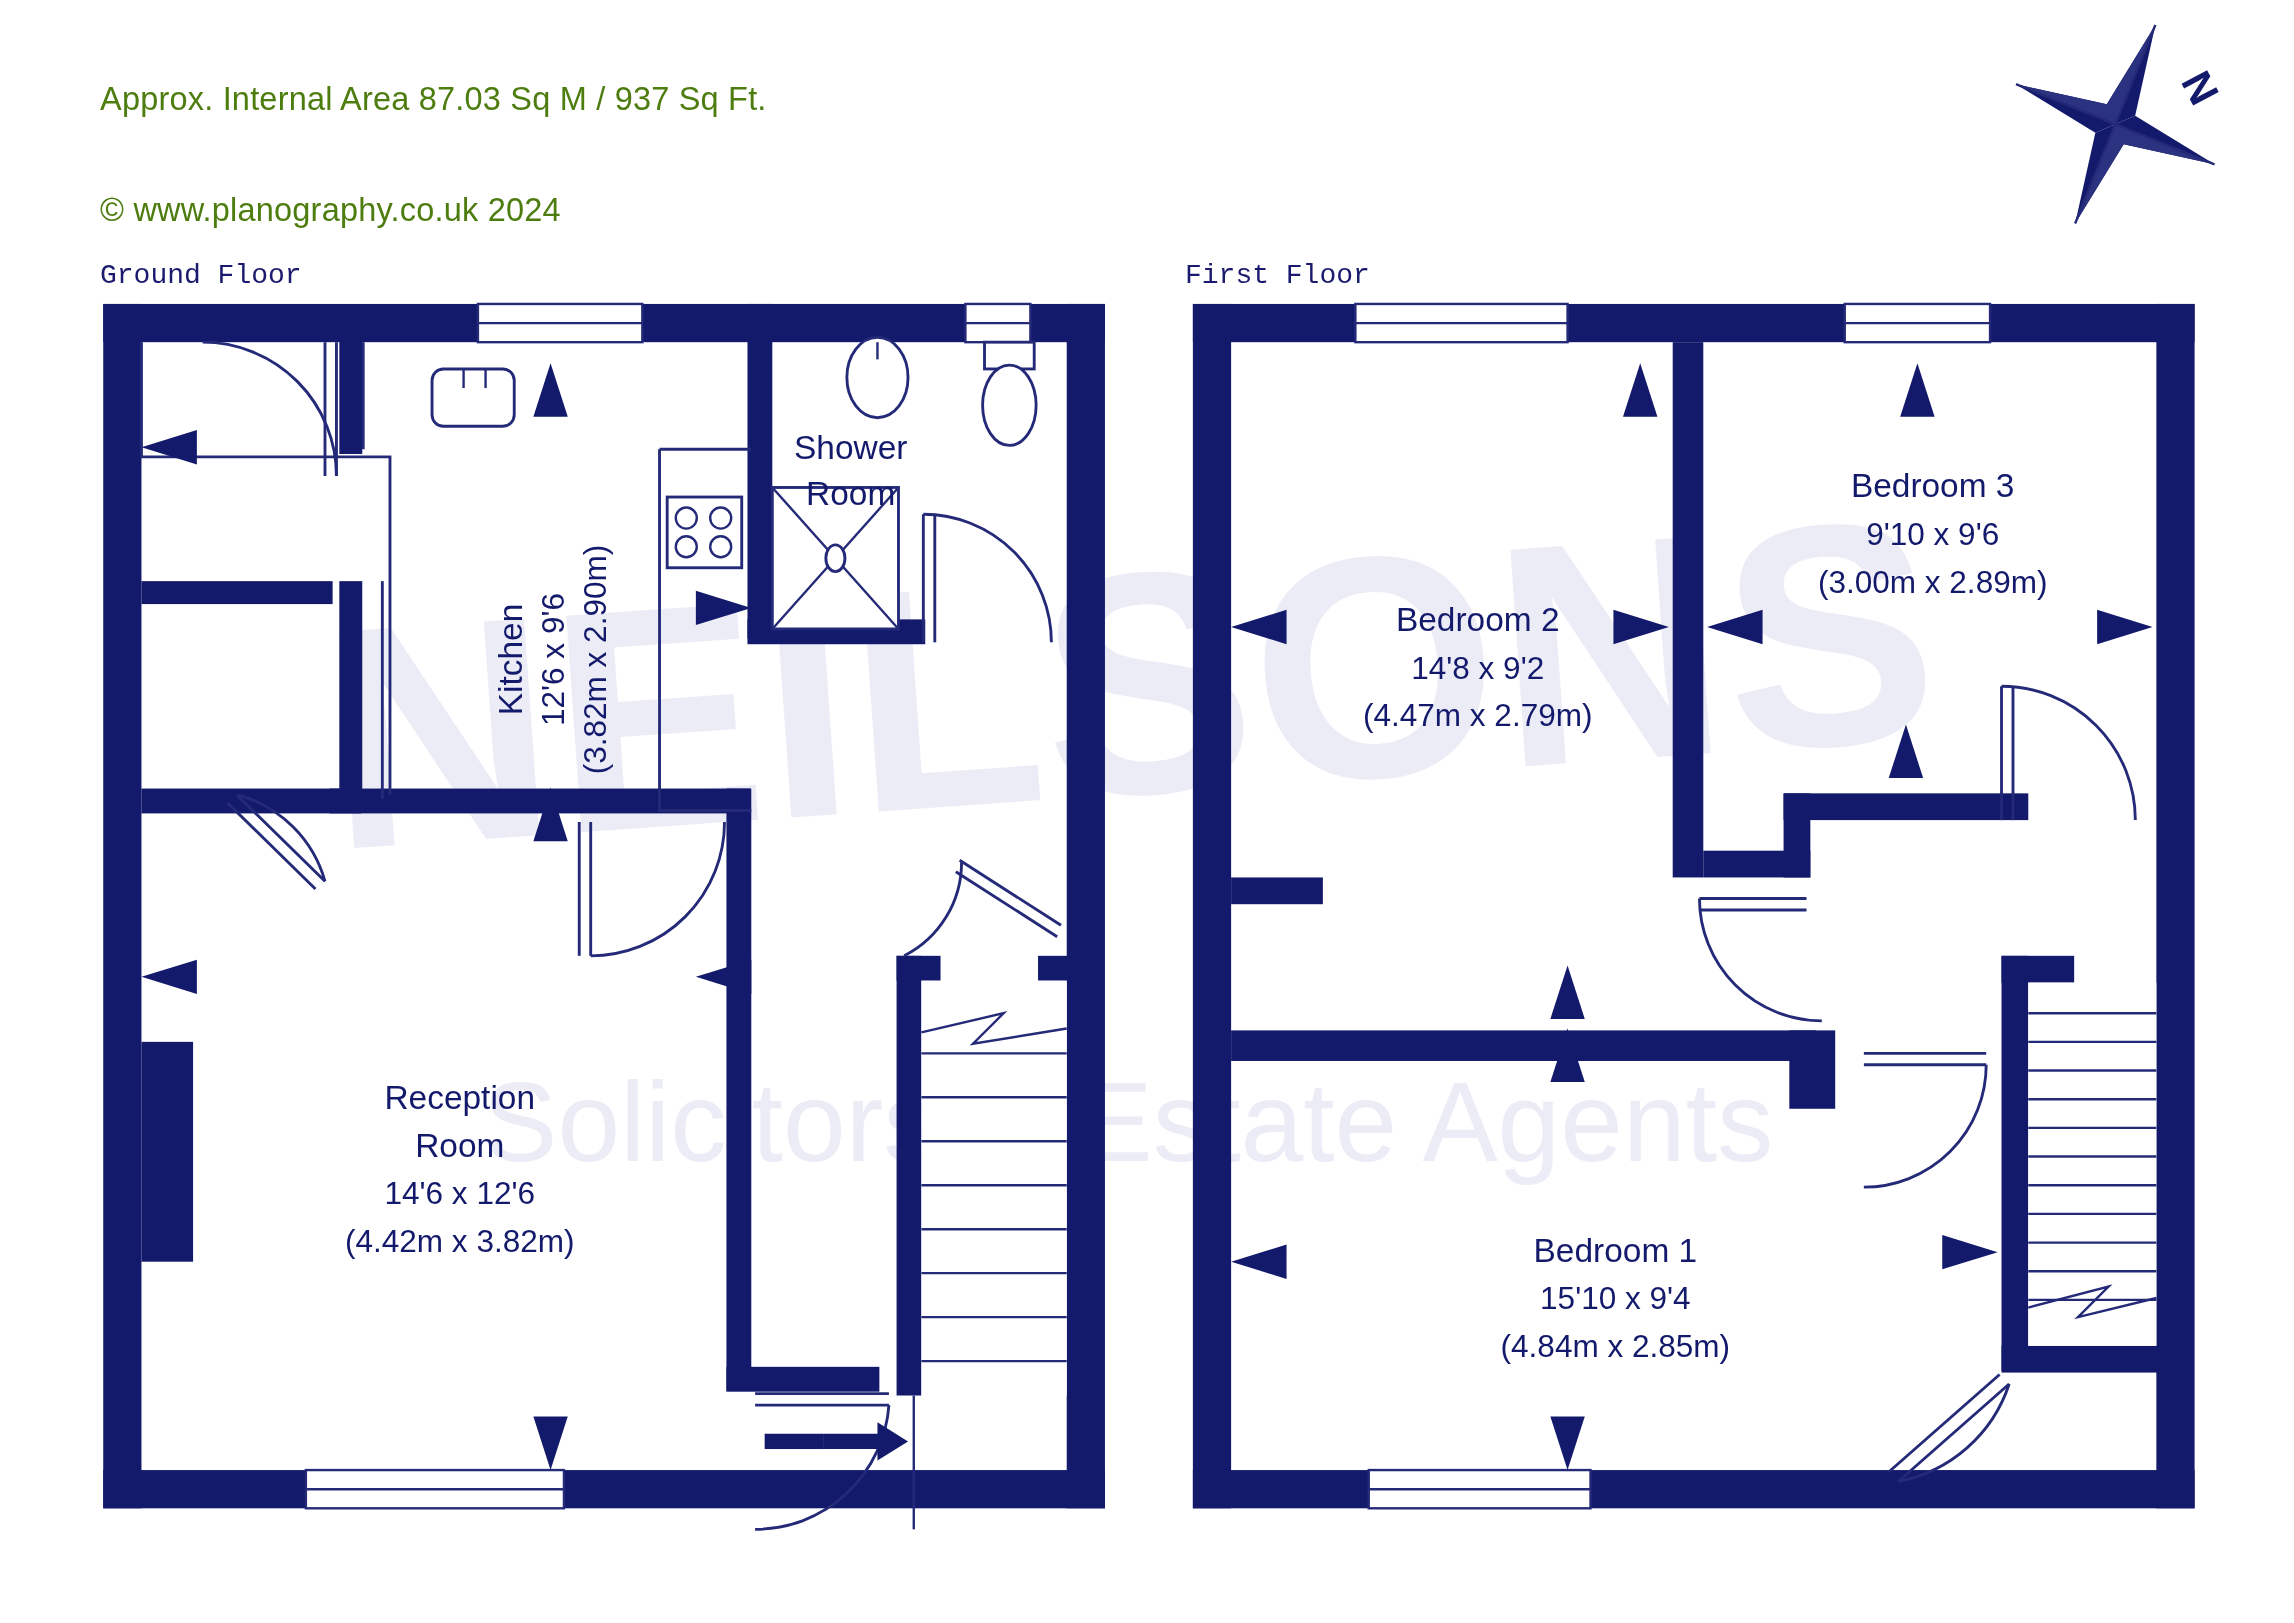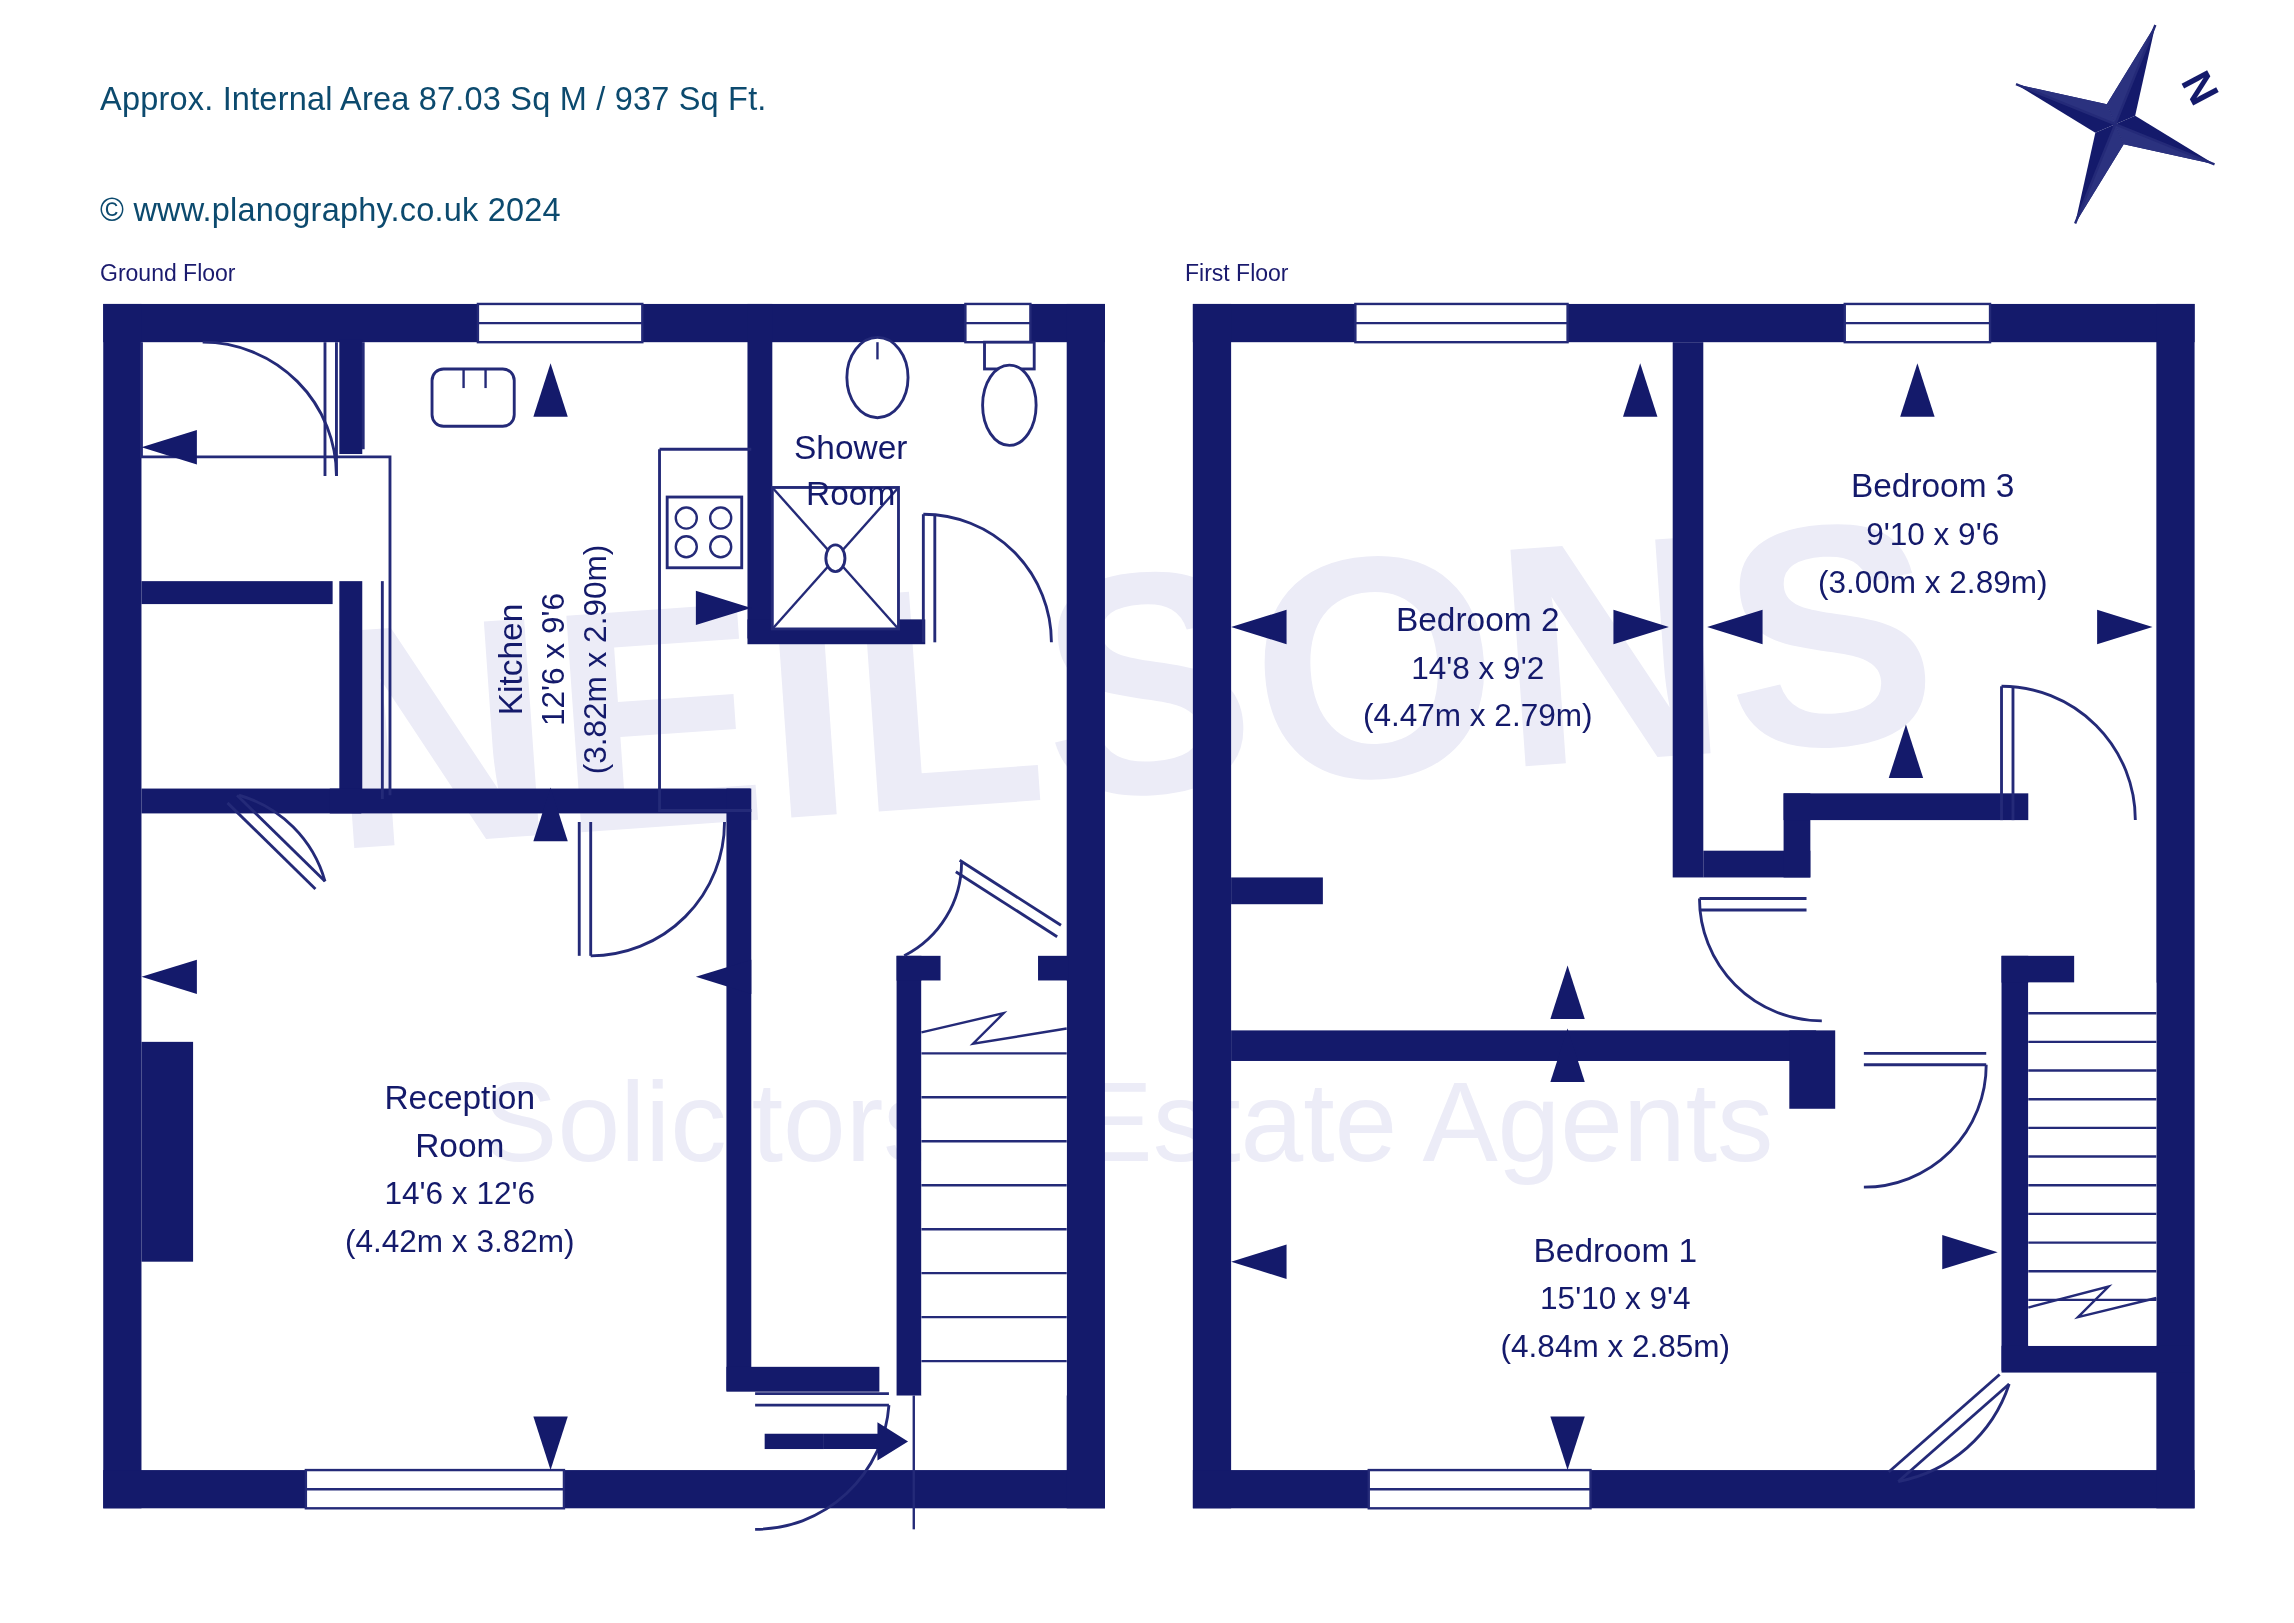--- a/index.html
+++ b/index.html
@@ -11,35 +11,36 @@
   }
   #page {
     position: relative;
     width: 2294px;
     height: 1623px;
     background: #ffffff;
     overflow: hidden;
   }
   .hdr {
     position: absolute;
-    color: #0c4a6e;
+    color: #4d7c0f;
     font-family: "Liberation Sans", sans-serif;
     font-size: 32.5px;
     letter-spacing: 0.2px;
     white-space: nowrap;
   }
   #hdr-area  { left: 100px; top: 81px; }
   #hdr-scale { left: 100px; top: 137px; }
   #hdr-copy  { left: 100px; top: 192px; }
 
   .floor-label {
     position: absolute;
     color: #1a1a6e;
-    font-size: 23px;
+    font-size: 28px;
     white-space: nowrap;
+    font-family: Liberation Mono, monospace;
   }
   #label-ground { left: 100px; top: 260px; }
   #label-first  { left: 1185px; top: 260px; }
 
   svg { position: absolute; left: 0; top: 0; }
 
   .wall      { fill: #141a6b; }
   .thin      { fill: none; stroke: #242a78; stroke-width: 3; }
   .thin2     { fill: none; stroke: #242a78; stroke-width: 2.5; }
   .fix       { fill: #ffffff; stroke: #242a78; stroke-width: 3; }

